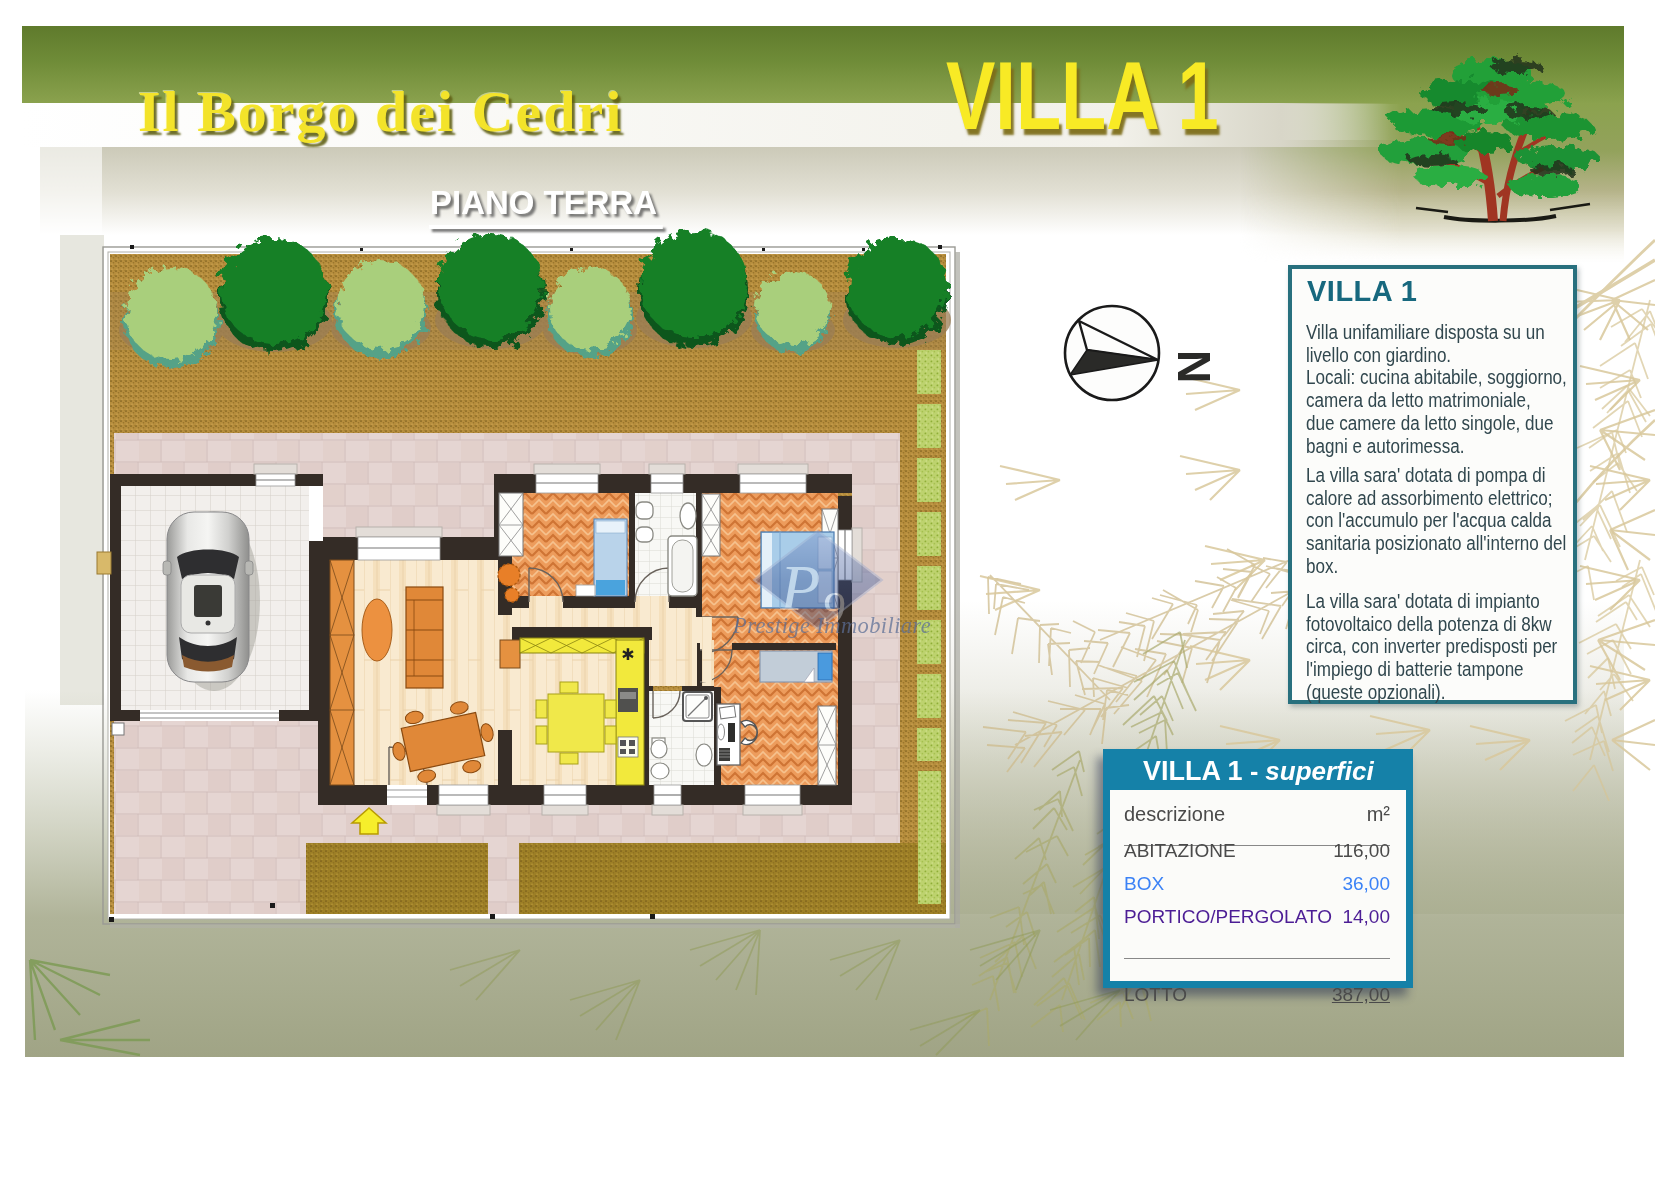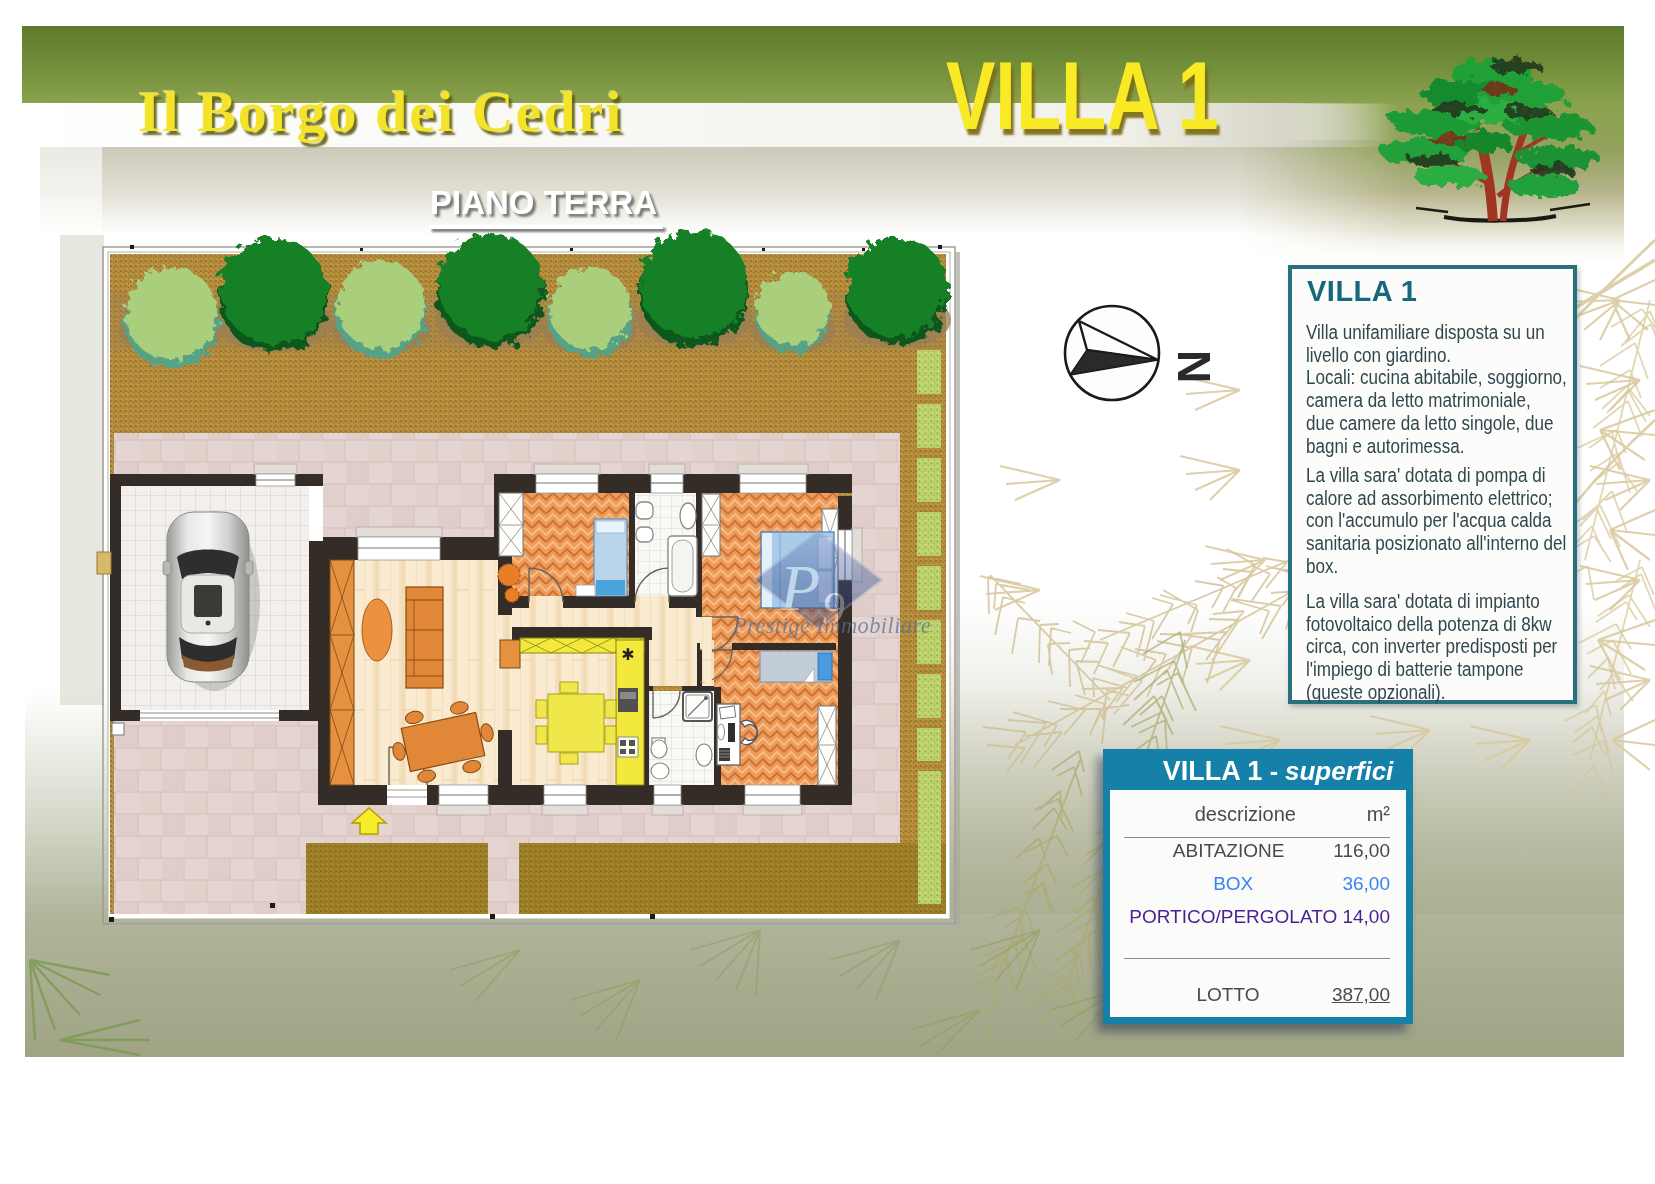--- a/index.html
+++ b/index.html
@@ -682,27 +682,27 @@
 
   <div style="position:absolute;left:15px;top:6px;font-size:29px;font-weight:bold;color:#17687e;letter-spacing:0.5px;">VILLA 1</div>
 
   <div style="position:absolute;left:14px;top:52px;font-size:19.5px;line-height:22.7px;color:#31474e;white-space:nowrap;transform:scaleX(0.875);transform-origin:left top;">Villa unifamiliare disposta su un<br>livello con giardino.<br>Locali: cucina abitabile, soggiorno,<br>camera da letto matrimoniale,<br>due camere da letto singole, due<br>bagni e autorimessa.</div>
 
   <div style="position:absolute;left:14px;top:195px;font-size:19.5px;line-height:22.7px;color:#31474e;white-space:nowrap;transform:scaleX(0.875);transform-origin:left top;">La villa sara' dotata di pompa di<br>calore ad assorbimento elettrico;<br>con l'accumulo per l'acqua calda<br>sanitaria posizionato all'interno del<br>box.</div>
 
   <div style="position:absolute;left:14px;top:321px;font-size:19.5px;line-height:22.7px;color:#31474e;white-space:nowrap;transform:scaleX(0.875);transform-origin:left top;">La villa sara' dotata di impianto<br>fotovoltaico della potenza di 8kw<br>circa, con inverter predisposti per<br>l'impiego di batterie tampone<br>(queste opzionali).</div>
 </div>
 
-<div class="abs" style="left:1103px;top:749px;width:310px;height:275px;background:#1581a8;box-shadow:-6px 8px 9px rgba(20,30,70,0.45);text-align:center;">
+<div class="abs" style="left:1103px;top:749px;width:310px;height:239px;background:#1581a8;box-shadow:-6px 8px 9px rgba(20,30,70,0.45);">
 
   <div style="padding:7px 0 0 40px;color:#ffffff;font-size:27px;font-weight:bold;white-space:nowrap;">VILLA 1 <span style="font-size:25px;">- </span><span style="font-style:italic;font-size:26px;">superfici</span></div>
 
   <div style="position:absolute;left:7px;right:7px;top:41px;bottom:7px;background:#fbfbf9;">
 
-    <div style="position:absolute;left:14px;right:16px;top:13px;font-size:20px;color:#4a4a4a;border-bottom:1.5px solid #888;padding-bottom:11px;">descrizione<span style="float:right;">m²</span></div>
+    <div style="position:absolute;left:14px;right:16px;top:13px;font-size:20px;color:#4a4a4a;border-bottom:1.5px solid #888;padding-bottom:19px;">descrizione<span style="float:right;">m²</span></div>
 
     <div style="position:absolute;left:14px;right:16px;top:50px;font-size:19px;color:#4a4a4a;">ABITAZIONE<span style="float:right;">116,00</span></div>
 
     <div style="position:absolute;left:14px;right:16px;top:83px;font-size:19px;color:#3b82f6;">BOX<span style="float:right;">36,00</span></div>
 
     <div style="position:absolute;left:14px;right:16px;top:116px;font-size:19px;color:#4c1d95;">PORTICO/PERGOLATO<span style="float:right;">14,00</span></div>
 
     <div style="position:absolute;left:14px;right:16px;top:168px;border-bottom:1.5px solid #888;"></div>
 
     <div style="position:absolute;left:14px;right:16px;top:194px;font-size:19px;color:#4a4a4a;">LOTTO<span style="float:right;text-decoration:underline;">387,00</span></div>

